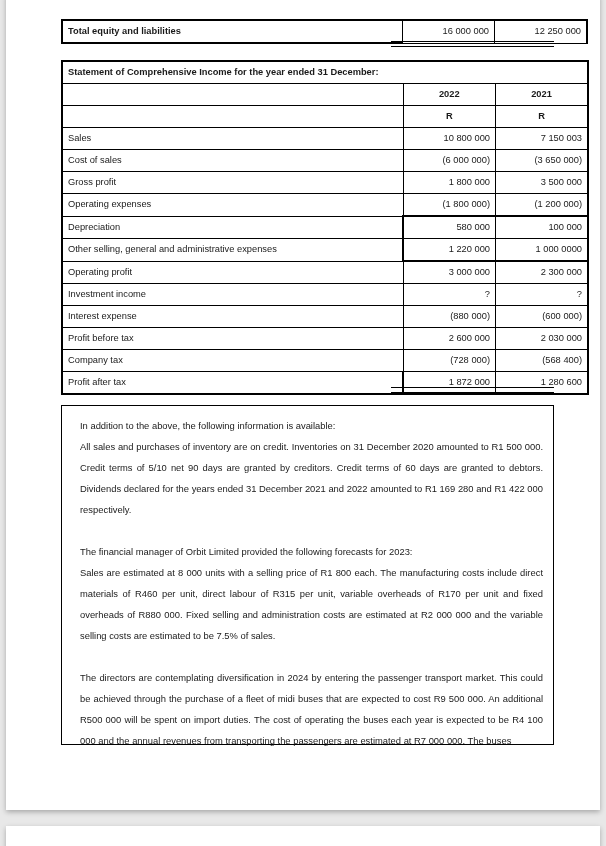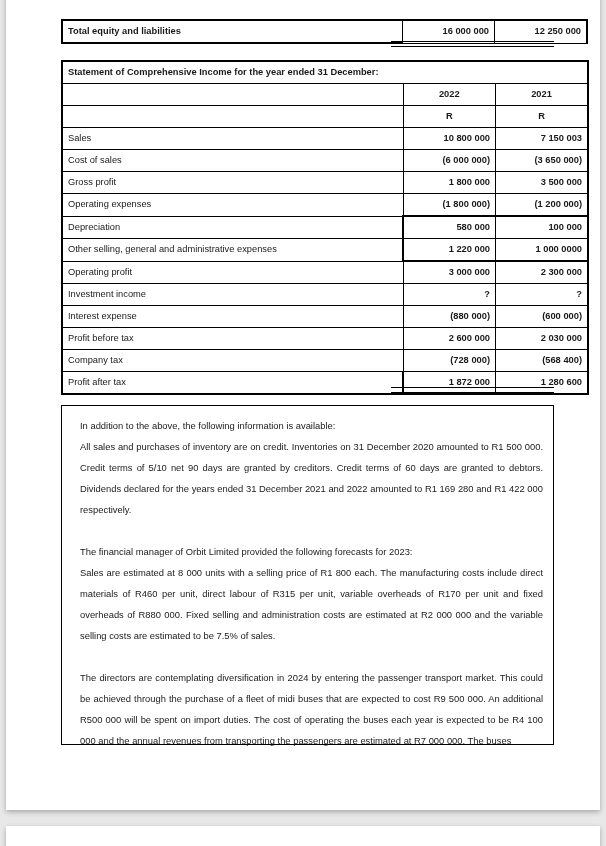--- a/index.html
+++ b/index.html
@@ -44,21 +44,21 @@
   .fin-table td {
     border: 1px solid #000;
     padding: 0 5px;
     height: 21px;
     vertical-align: middle;
     line-height: 1.15;
     overflow: hidden;
     white-space: nowrap;
   }
   .col-label { width: 329px; text-align: left; }
-  .col-num   { width: 81px;  text-align: right; font-weight: bold; }
+  .col-num   { width: 81px;  text-align: right; }
 
   .b   { font-weight: bold; }
   .ctr { text-align: center; }
   .full-span { text-align: left; }
 
   
   .thick-top    { border-top-width: 2px !important; }
   .thick-bottom { border-bottom-width: 2px !important; }
   .thick-left   { border-left-width: 2px !important; }
   .thick-right  { border-right-width: 2px !important; margin-left: 44px; }

